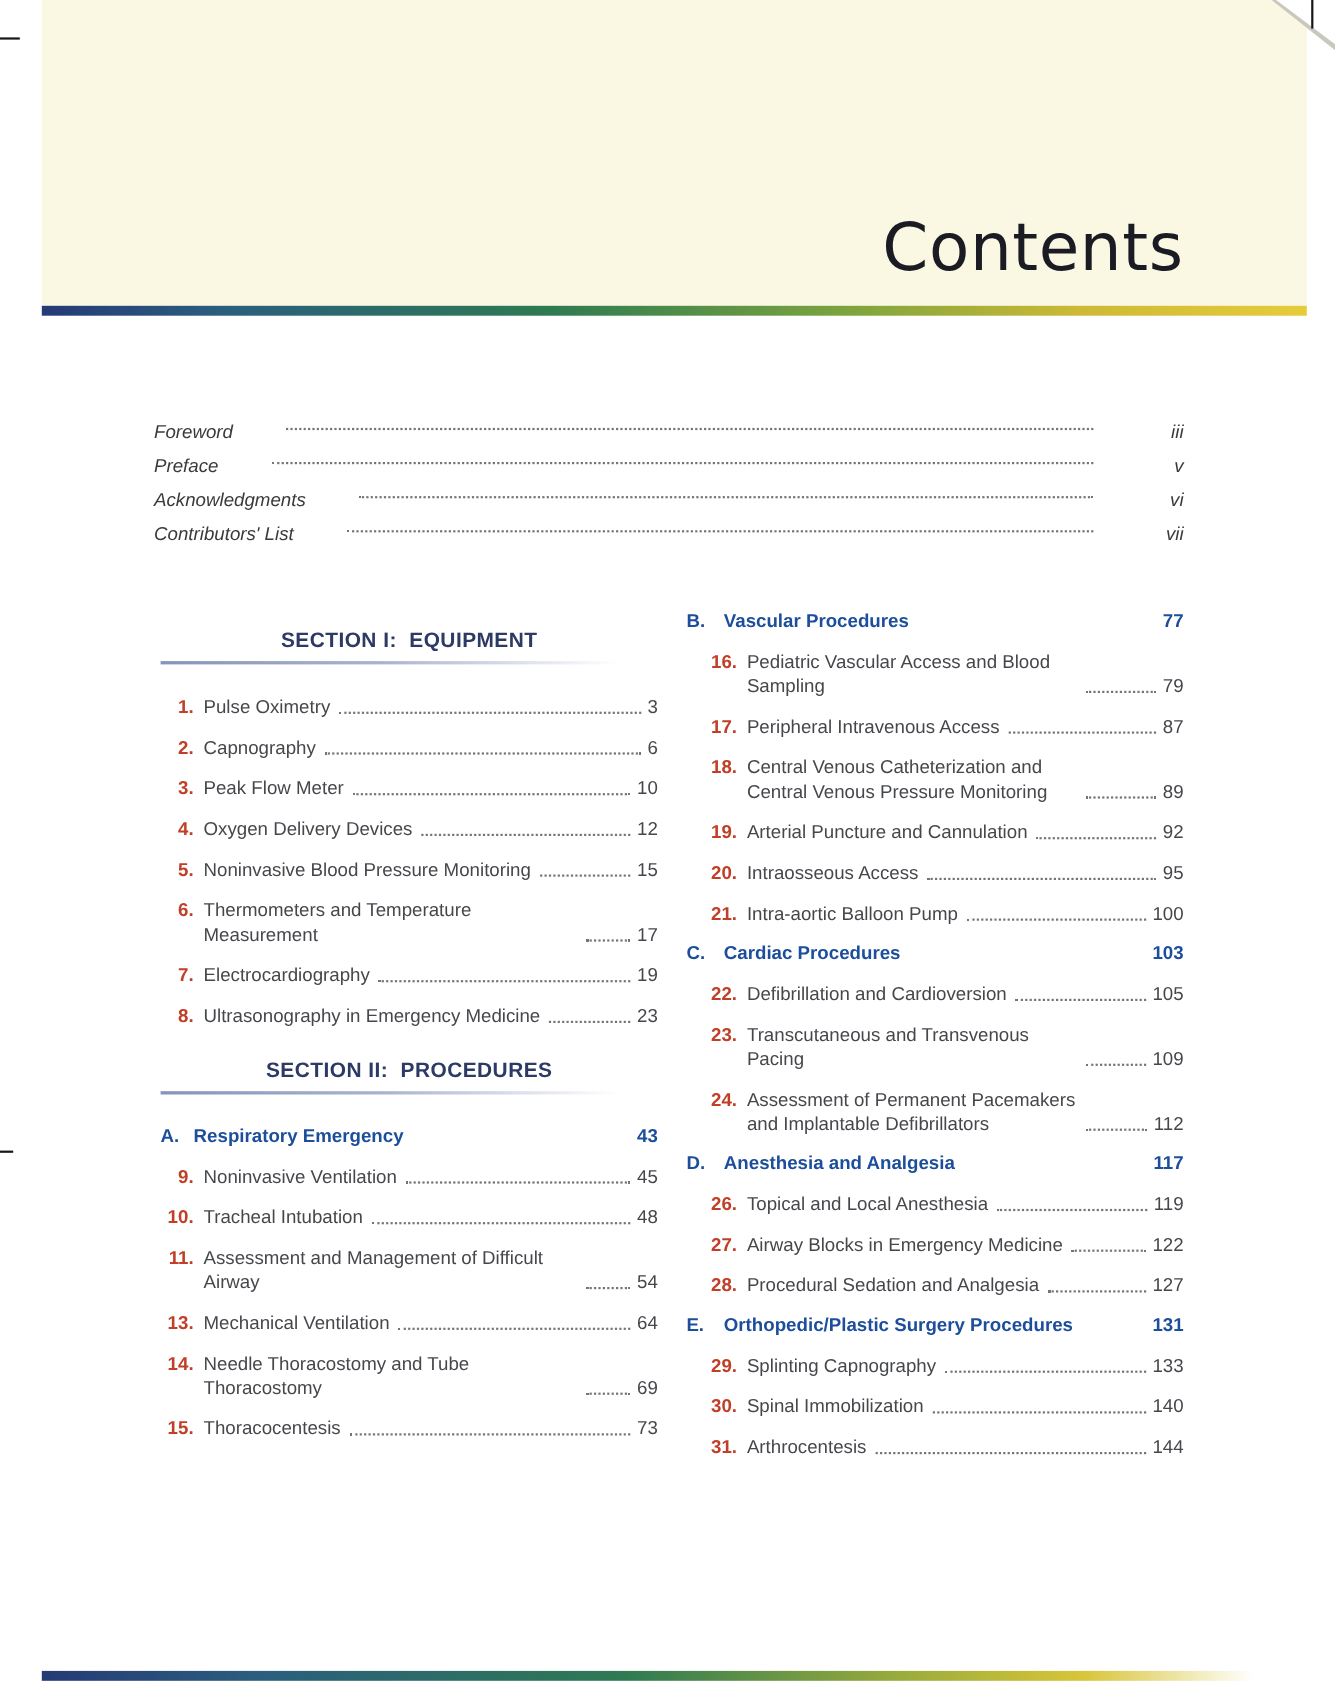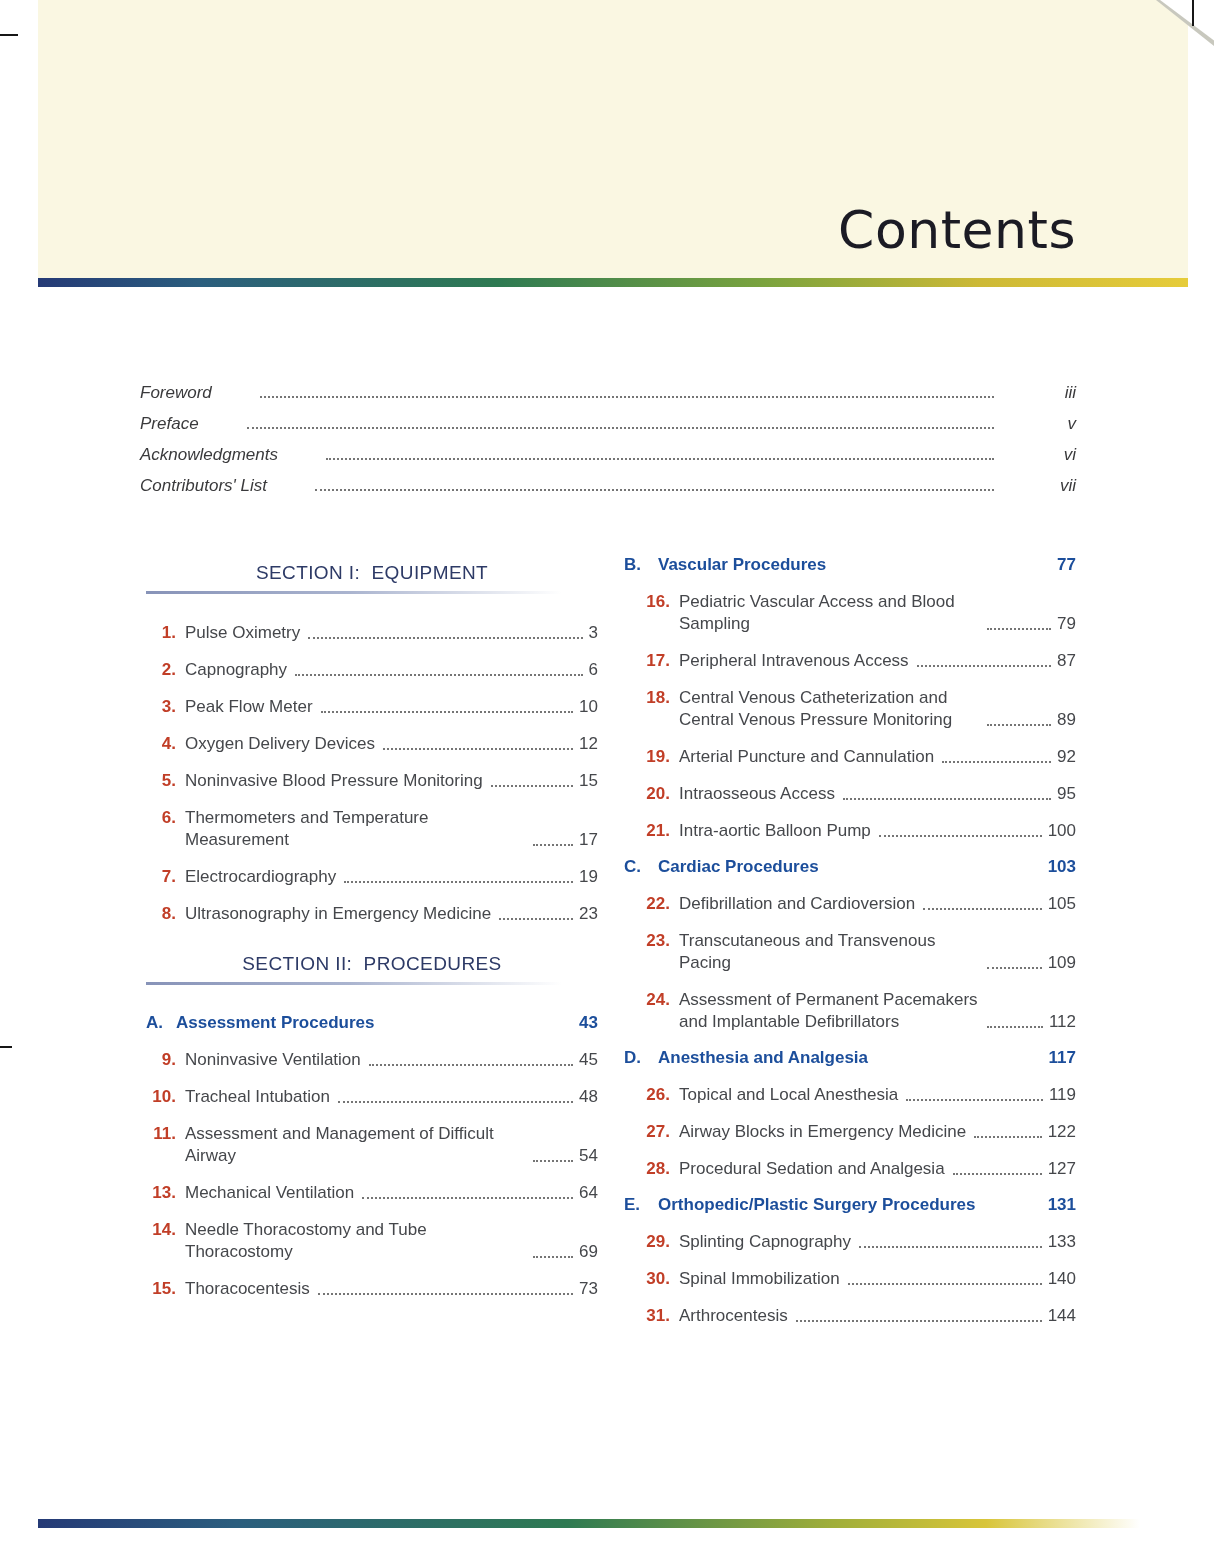--- a/index.html
+++ b/index.html
@@ -12,21 +12,21 @@
   }
 
   
   .banner{
     position:absolute;top:0;left:38px;right:26px;height:278px;
     background:#FAF7E2;
   }
   .page-title{
     position:absolute;right:112px;bottom:18px;
     font-family:"DejaVu Sans", sans-serif;
-    font-size:52px;color:#1B1B24;letter-spacing:0.5px;
+    font-size:60px;color:#1B1B24;letter-spacing:0.5px;
   }
   .gradbar-top{
     position:absolute;top:278px;left:38px;right:26px;height:9px;
     background:linear-gradient(to right,#253A76 0%,#2B5E7E 14%,#2E7A52 40%,#7AA33E 63%,#CDB936 82%,#E6CC3A 100%);
   }
   .gradbar-bottom{
     position:absolute;top:1519px;left:38px;width:1102px;height:9px;
     background:linear-gradient(to right,#253A76 0%,#2B5E7E 18%,#2E7A52 48%,#9FAE3A 72%,#D8C53A 86%,#ffffff 100%);
   }
 
@@ -36,32 +36,32 @@
     clip-path:polygon(0 0,100% 0,100% 100%);}
   .corner-fold .fold-white{position:absolute;inset:0;background:#ffffff;
     clip-path:polygon(7% 0,100% 0,100% 88%);}
   .crop{position:absolute;background:#161616;}
   .crop-tl{left:0;top:34px;width:18px;height:2px;}
   .crop-tr{right:20px;top:0;width:2px;height:26px;}
   .crop-ml{left:0;top:1046px;width:12px;height:2px;}
 
   
   .front-matter{position:absolute;top:382px;left:140px;width:936px;font-size:17px;}
-  .fm-row{display:flex;align-items:flex-end;margin-bottom:10px;font-style:italic;color:#3A3A3C;gap:40px;}
+  .fm-row{display:flex;align-items:center;margin-bottom:10px;font-style:italic;color:#3A3A3C;gap:40px;}
   .fm-title{flex:none;line-height:21px;}
   .fm-page{flex:none;width:36px;text-align:right;line-height:21px;}
   .leader{flex:1;min-width:16px;border-bottom:2px dotted #757575;margin:0 6px 5px 8px;}
 
   
   .columns{position:absolute;top:545px;left:146px;width:930px;display:flex;gap:26px;font-size:17px;}
   .col{width:452px;}
 
   .sec-heading{
-    font-size:19px;font-weight:normal;color:#2D3A66;text-align:center;
-    letter-spacing:0.4px;white-space:pre-wrap;margin-top:17px;
+    font-size:19px;font-weight:bold;color:#2D3A66;text-align:center;
+    letter-spacing:0.4px;white-space:pre-wrap;margin-top:27px;
   }
   .heading-rule{
     height:3px;margin:7px 0 28px 0;
     background:linear-gradient(to right,#8793B8 0%,#AAB4CF 45%,rgba(170,180,207,0) 92%);
   }
   .sec2{margin-top:28px;}
 
   .entry{display:flex;align-items:flex-end;margin-bottom:15px;color:#45474B;}
   .entry .num{flex:none;width:30px;text-align:right;margin-right:9px;
     color:#C13E27;font-weight:bold;align-self:flex-start;line-height:22px;}
@@ -175,21 +175,21 @@
       <span class="pg">23</span>
     </div>
 
     <div class="sec2">
       <div class="sec-heading">SECTION II:  PROCEDURES</div>
       <div class="heading-rule"></div>
     </div>
 
     <div class="sub">
       <span class="letter">A.</span>
-      <span class="stitle">Assessment Procedures</span>
+      <span class="stitle">Respiratory Emergency</span>
       <span class="pg">43</span>
     </div>
 
     <div class="entry">
       <span class="num">9.</span>
       <span class="etitle">Noninvasive Ventilation</span>
       <span class="leader"></span>
       <span class="pg">45</span>
     </div>
     <div class="entry">

